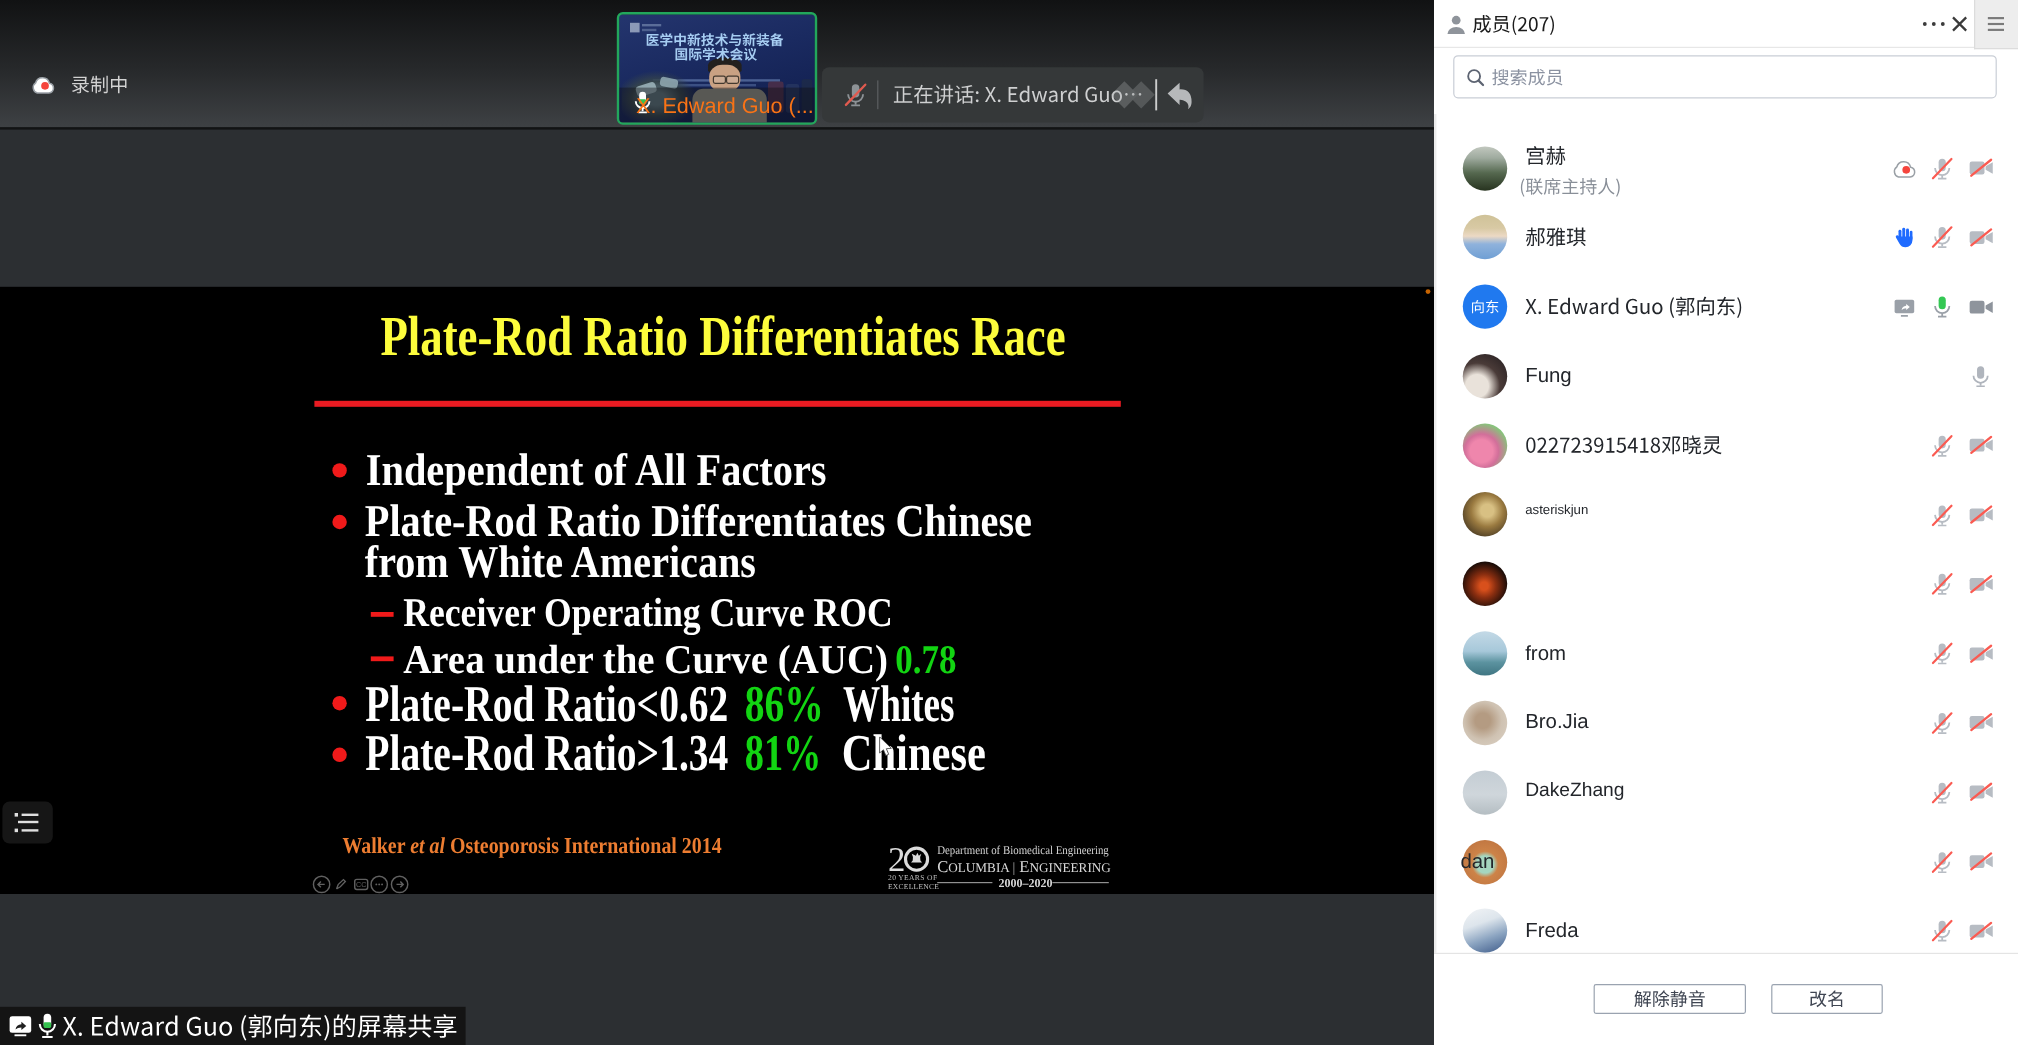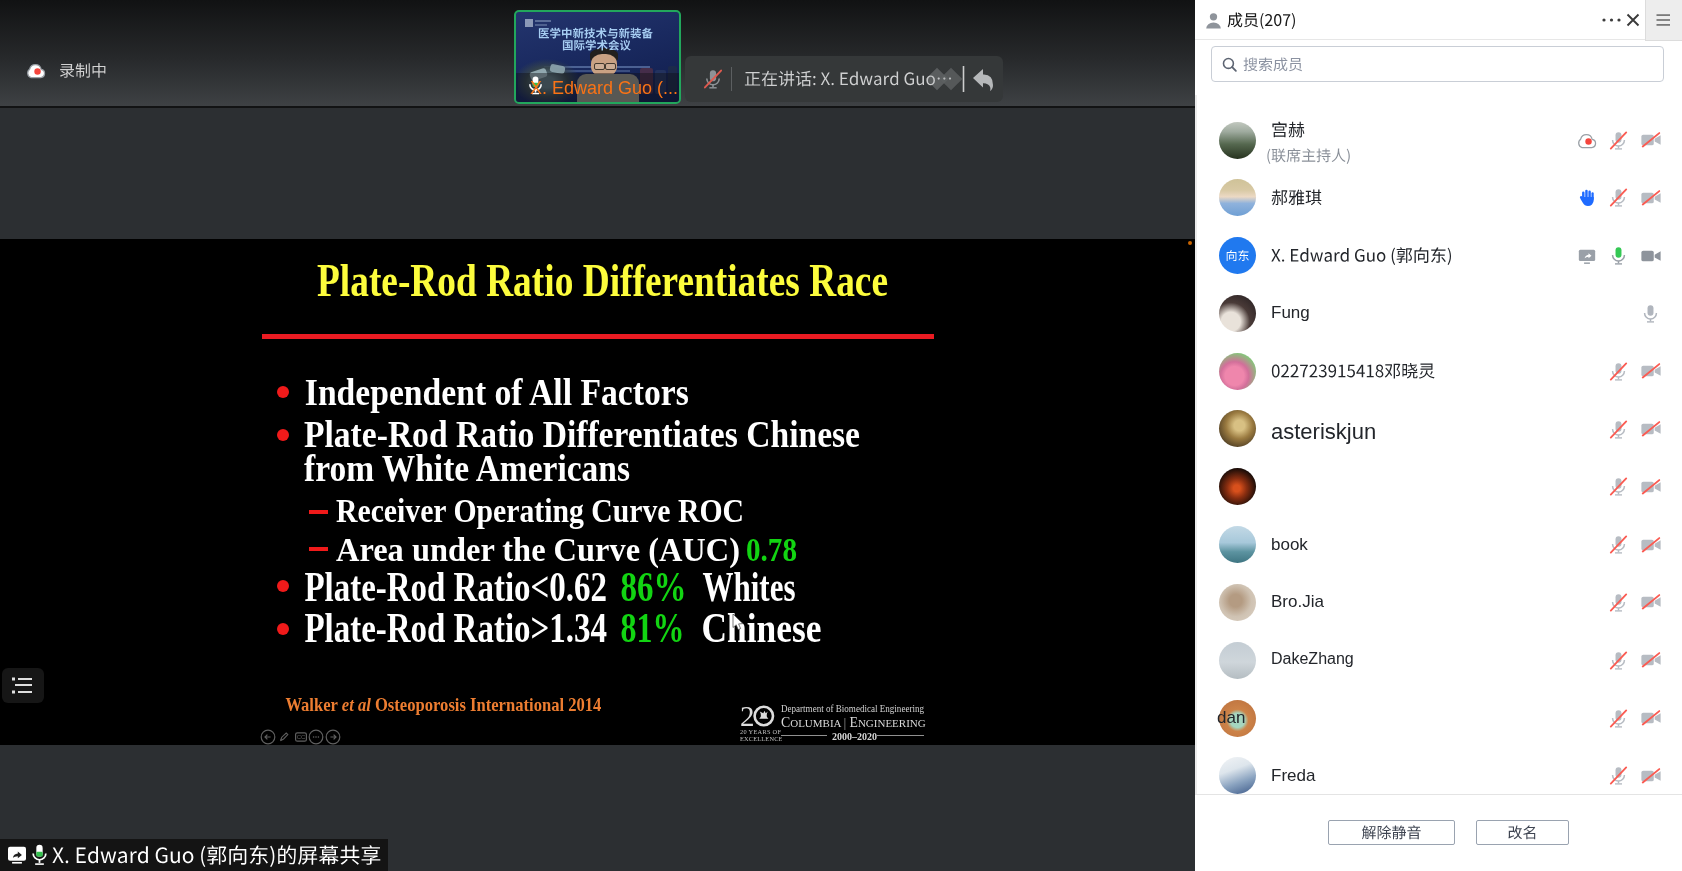--- a/index.html
+++ b/index.html
@@ -277,21 +277,21 @@
 <line x1="12" y1="18.3" x2="12" y2="21" stroke="#b7bcc3" stroke-width="1.7"></line>
 <line x1="8" y1="21.6" x2="16" y2="21.6" stroke="#b7bcc3" stroke-width="1.6"></line>
 <line x1="3.2" y1="21.2" x2="20.8" y2="2.8" stroke="#fa5b52" stroke-width="2.1" stroke-linecap="round"></line>
 </svg>
 <svg style="position:absolute;left:1639.5px;top:360.2px" width="22" height="22" viewBox="0 0 24 24">
 <rect x="1.5" y="6.2" width="13.5" height="11.6" rx="2" fill="#b7bcc3"></rect>
 <path d="M16,10.5 L22.5,6.8 L22.5,17.2 L16,13.5 Z" fill="#b7bcc3"></path>
 <line x1="3" y1="19" x2="21" y2="4.5" stroke="#fa5b52" stroke-width="2.1" stroke-linecap="round"></line>
 </svg>
 <div class="abs" style="left:1219px;top:410px;width:37px;height:37px;border-radius:50%;background:radial-gradient(circle at 55% 42%,#d8c083 0 18%,#9a7a40 45%,#564427 75%,#2e2718 100%)"></div>
-<div class="abs" style="left:1271px;top:419px;font-size:22px;color:#23262b;white-space:nowrap">asteriskjun</div>
+<div class="abs" style="left:1271px;top:419px;font-size:11px;color:#23262b;white-space:nowrap">asteriskjun</div>
 <svg style="position:absolute;left:1608.0px;top:418.5px" width="21" height="21" viewBox="0 0 24 24">
 <rect x="8.6" y="2.5" width="6.8" height="12" rx="3.4" fill="#b7bcc3"></rect>
 <path d="M5.2,11.5 a6.8,6.8 0 0 0 13.6,0" fill="none" stroke="#b7bcc3" stroke-width="1.7"></path>
 <line x1="12" y1="18.3" x2="12" y2="21" stroke="#b7bcc3" stroke-width="1.7"></line>
 <line x1="8" y1="21.6" x2="16" y2="21.6" stroke="#b7bcc3" stroke-width="1.6"></line>
 <line x1="3.2" y1="21.2" x2="20.8" y2="2.8" stroke="#fa5b52" stroke-width="2.1" stroke-linecap="round"></line>
 </svg>
 <svg style="position:absolute;left:1639.5px;top:418.0px" width="22" height="22" viewBox="0 0 24 24">
 <rect x="1.5" y="6.2" width="13.5" height="11.6" rx="2" fill="#b7bcc3"></rect>
 <path d="M16,10.5 L22.5,6.8 L22.5,17.2 L16,13.5 Z" fill="#b7bcc3"></path>
@@ -305,21 +305,21 @@
 <line x1="12" y1="18.3" x2="12" y2="21" stroke="#b7bcc3" stroke-width="1.7"></line>
 <line x1="8" y1="21.6" x2="16" y2="21.6" stroke="#b7bcc3" stroke-width="1.6"></line>
 <line x1="3.2" y1="21.2" x2="20.8" y2="2.8" stroke="#fa5b52" stroke-width="2.1" stroke-linecap="round"></line>
 </svg>
 <svg style="position:absolute;left:1639.5px;top:475.79999999999995px" width="22" height="22" viewBox="0 0 24 24">
 <rect x="1.5" y="6.2" width="13.5" height="11.6" rx="2" fill="#b7bcc3"></rect>
 <path d="M16,10.5 L22.5,6.8 L22.5,17.2 L16,13.5 Z" fill="#b7bcc3"></path>
 <line x1="3" y1="19" x2="21" y2="4.5" stroke="#fa5b52" stroke-width="2.1" stroke-linecap="round"></line>
 </svg>
 <div class="abs" style="left:1219px;top:526px;width:37px;height:37px;border-radius:50%;background:linear-gradient(180deg,#c3d9e6 0%,#a7c8da 45%,#5c93a0 70%,#3f7582 100%)"></div>
-<div class="abs" style="left:1271px;top:535px;font-size:17px;color:#23262b;white-space:nowrap">book</div>
+<div class="abs" style="left:1271px;top:535px;font-size:17px;color:#23262b;white-space:nowrap">from</div>
 <svg style="position:absolute;left:1608.0px;top:534.0999999999999px" width="21" height="21" viewBox="0 0 24 24">
 <rect x="8.6" y="2.5" width="6.8" height="12" rx="3.4" fill="#b7bcc3"></rect>
 <path d="M5.2,11.5 a6.8,6.8 0 0 0 13.6,0" fill="none" stroke="#b7bcc3" stroke-width="1.7"></path>
 <line x1="12" y1="18.3" x2="12" y2="21" stroke="#b7bcc3" stroke-width="1.7"></line>
 <line x1="8" y1="21.6" x2="16" y2="21.6" stroke="#b7bcc3" stroke-width="1.6"></line>
 <line x1="3.2" y1="21.2" x2="20.8" y2="2.8" stroke="#fa5b52" stroke-width="2.1" stroke-linecap="round"></line>
 </svg>
 <svg style="position:absolute;left:1639.5px;top:533.5999999999999px" width="22" height="22" viewBox="0 0 24 24">
 <rect x="1.5" y="6.2" width="13.5" height="11.6" rx="2" fill="#b7bcc3"></rect>
 <path d="M16,10.5 L22.5,6.8 L22.5,17.2 L16,13.5 Z" fill="#b7bcc3"></path>

